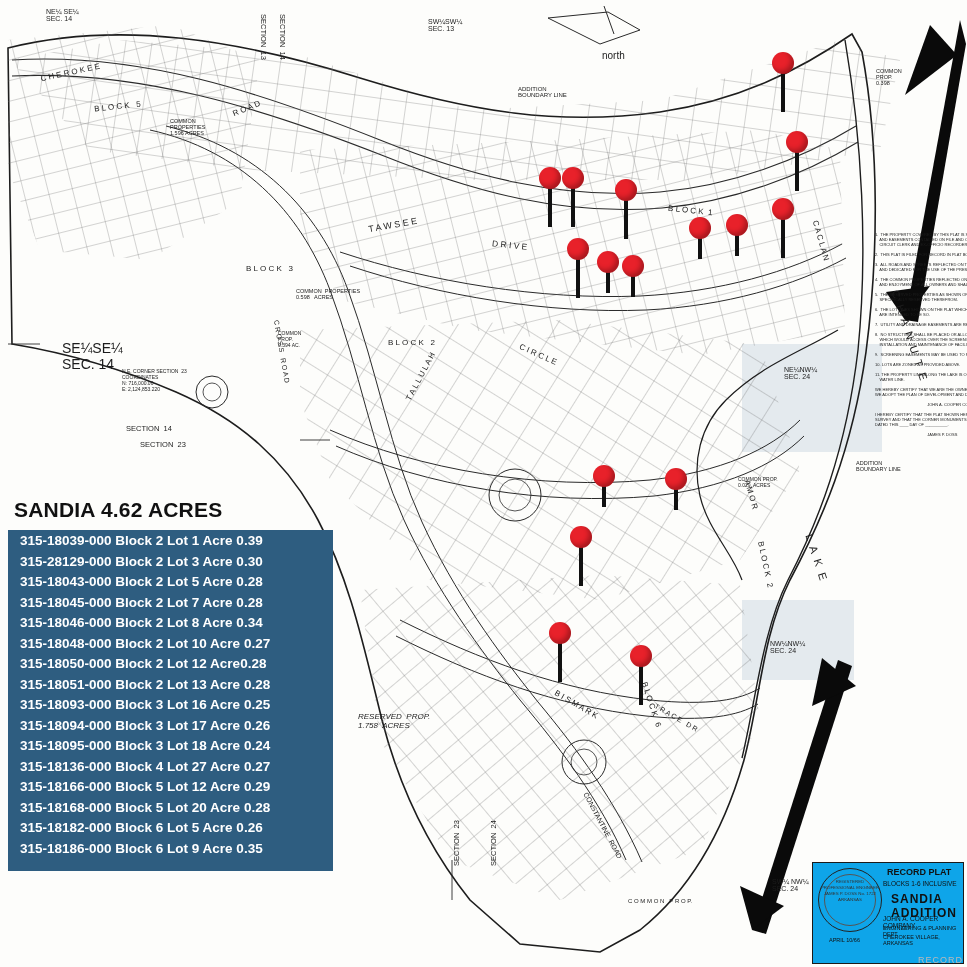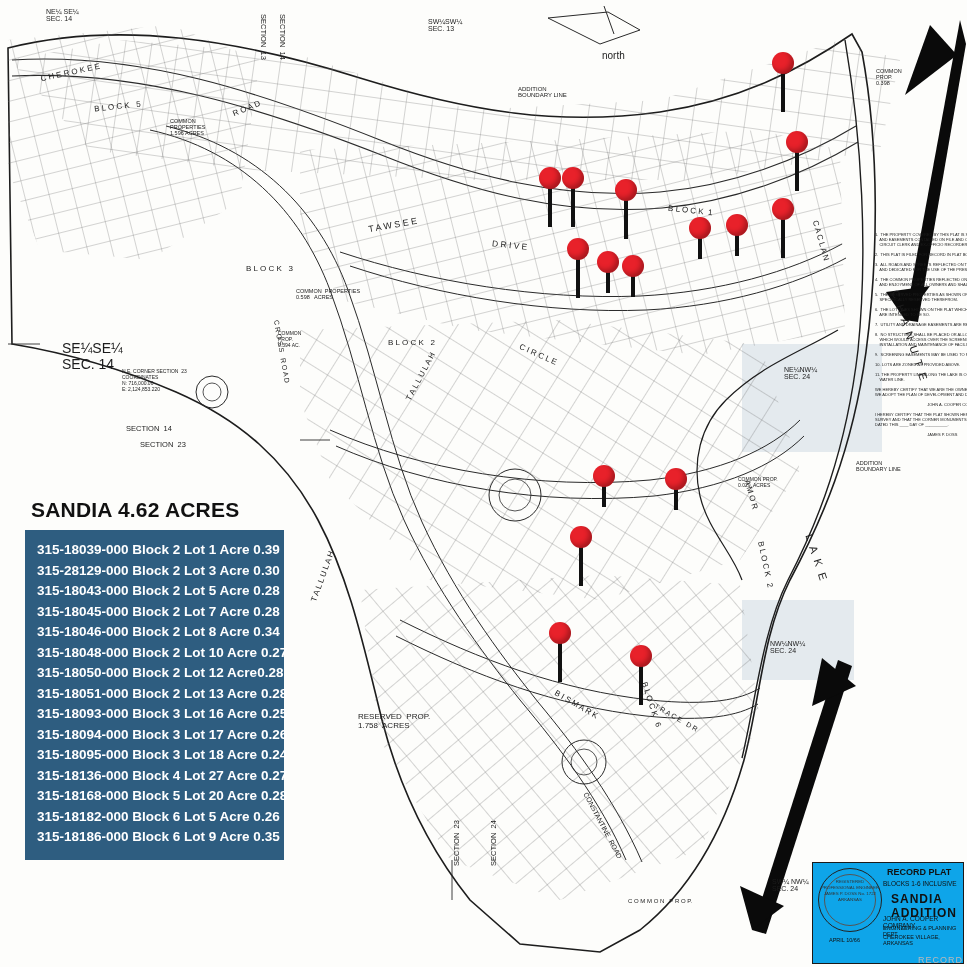--- a/index.html
+++ b/index.html
@@ -27,28 +27,28 @@
     background:#e8212a;box-shadow:inset -3px -3px 5px rgba(0,0,0,.28);
   }
   .pin .tail{
     position:absolute;left:9px;top:16px;width:4px;height:44px;
     background:#111;
   }
   .pin.short .tail{height:26px;}
 
   
   #legend{
-    position:absolute;left:8px;top:498px;width:259px;margin-left:17px;
+    position:absolute;left:8px;top:498px;width:325px;
   }
   #legend .title{
     font-size:21px;font-weight:700;color:#111;letter-spacing:.2px;
     padding:0 0 8px 6px;
   }
   #legend .list{
-    background:#2e5d80;color:#fff;padding:10px 12px 12px 12px;
+    background:#2e5d80;color:#fff;padding:1px 12px 12px 12px;
   }
   #legend .row{
     font-size:13.5px;font-weight:700;line-height:20.5px;white-space:nowrap;
   }
 
   
   .record-box{
     position:absolute;left:812px;top:862px;width:150px;height:100px;
     border:1.4px solid #1a1a1a;background:#0ea5e9;
   }
@@ -244,21 +244,21 @@
   <div class="lbl" style="left:296px;top:288px;font-size:5.5px;">COMMON  PROPERTIES
 0.598   ACRES</div>
   <div class="lbl" style="left:278px;top:330px;font-size:5px;">COMMON
 PROP.
 0.394 AC.</div>
   <div class="lbl" style="left:738px;top:476px;font-size:5px;">COMMON PROP.
 0.029  ACRES</div>
   <div class="lbl" style="left:876px;top:68px;font-size:5.5px;">COMMON
 PROP.
 0.398</div>
-  <div class="lbl" style="left:358px;top:712px;font-size:8px;">RESERVED  PROP.
+  <div class="lbl" style="left:358px;top:712px;font-size:8px;font-style:italic;">RESERVED  PROP.
 1.758  ACRES</div>
   <div class="lbl" style="left:122px;top:368px;font-size:5px;">N.E. CORNER SECTION  23
 COORDINATES
 N: 716,000.00
 E: 2,124,853.220</div>
   <div class="lbl" style="left:856px;top:460px;font-size:5.5px;">ADDITION
 BOUNDARY LINE</div>
 
   <div class="notes" style="left:875px;top:232px;width:92px;font-size:4px;line-height:5px;">1.  THE PROPERTY COVERED BY THIS PLAT IS SUBJECT TO THE RESTRICTIONS
     AND EASEMENTS CONTAINED ON FILE AND OF RECORD IN THE OFFICE OF THE
@@ -395,20 +395,21 @@
         <div class="row">315-18043-000 Block 2 Lot 5 Acre 0.28</div>
         <div class="row">315-18045-000 Block 2 Lot 7 Acre 0.28</div>
         <div class="row">315-18046-000 Block 2 Lot 8 Acre 0.34</div>
         <div class="row">315-18048-000 Block 2 Lot 10 Acre 0.27</div>
         <div class="row">315-18050-000 Block 2 Lot 12 Acre0.28</div>
         <div class="row">315-18051-000 Block 2 Lot 13 Acre 0.28</div>
         <div class="row">315-18093-000 Block 3 Lot 16 Acre 0.25</div>
         <div class="row">315-18094-000 Block 3 Lot 17 Acre 0.26</div>
         <div class="row">315-18095-000 Block 3 Lot 18 Acre 0.24</div>
         <div class="row">315-18136-000 Block 4 Lot 27 Acre 0.27</div>
+        <div class="row">315-18166-000 Block 5 Lot 12 Acre 0.29</div>
         <div class="row">315-18168-000 Block 5 Lot 20 Acre 0.28</div>
         <div class="row">315-18182-000 Block 6 Lot 5 Acre 0.26</div>
         <div class="row">315-18186-000 Block 6 Lot 9 Acre 0.35</div>
       </div>
   </div>
 
   <div class="wm">RECORD</div>
 </div>
 
 </body></html>

